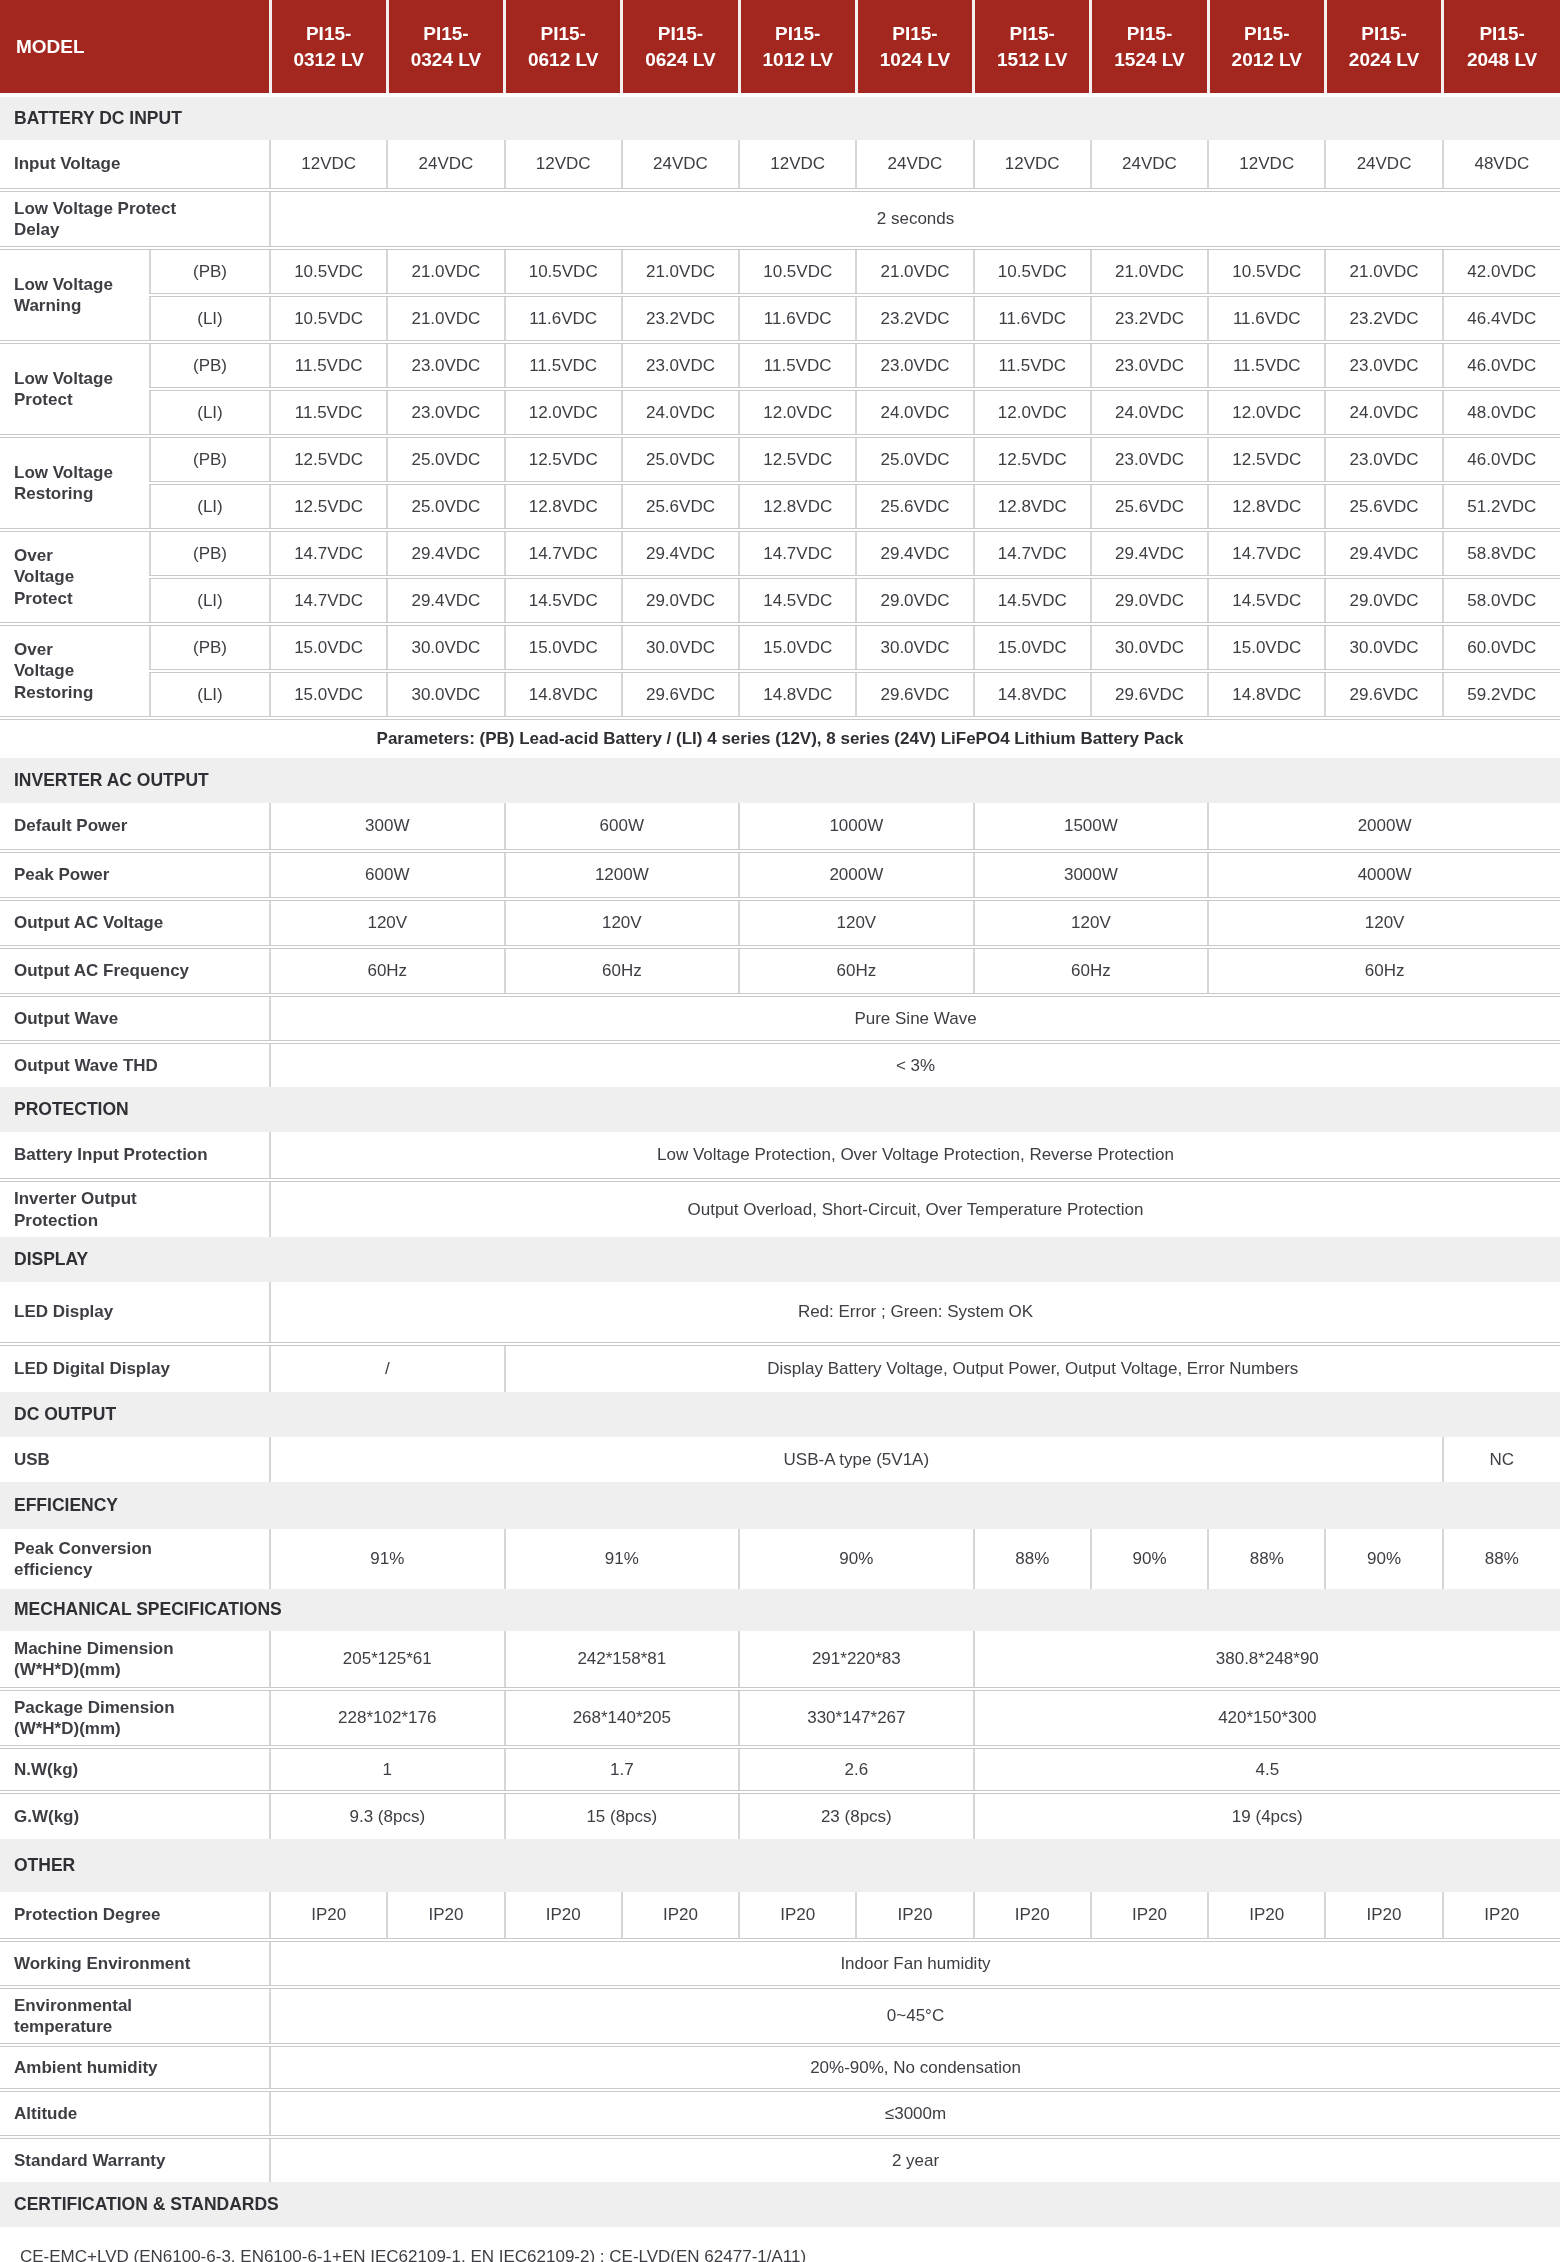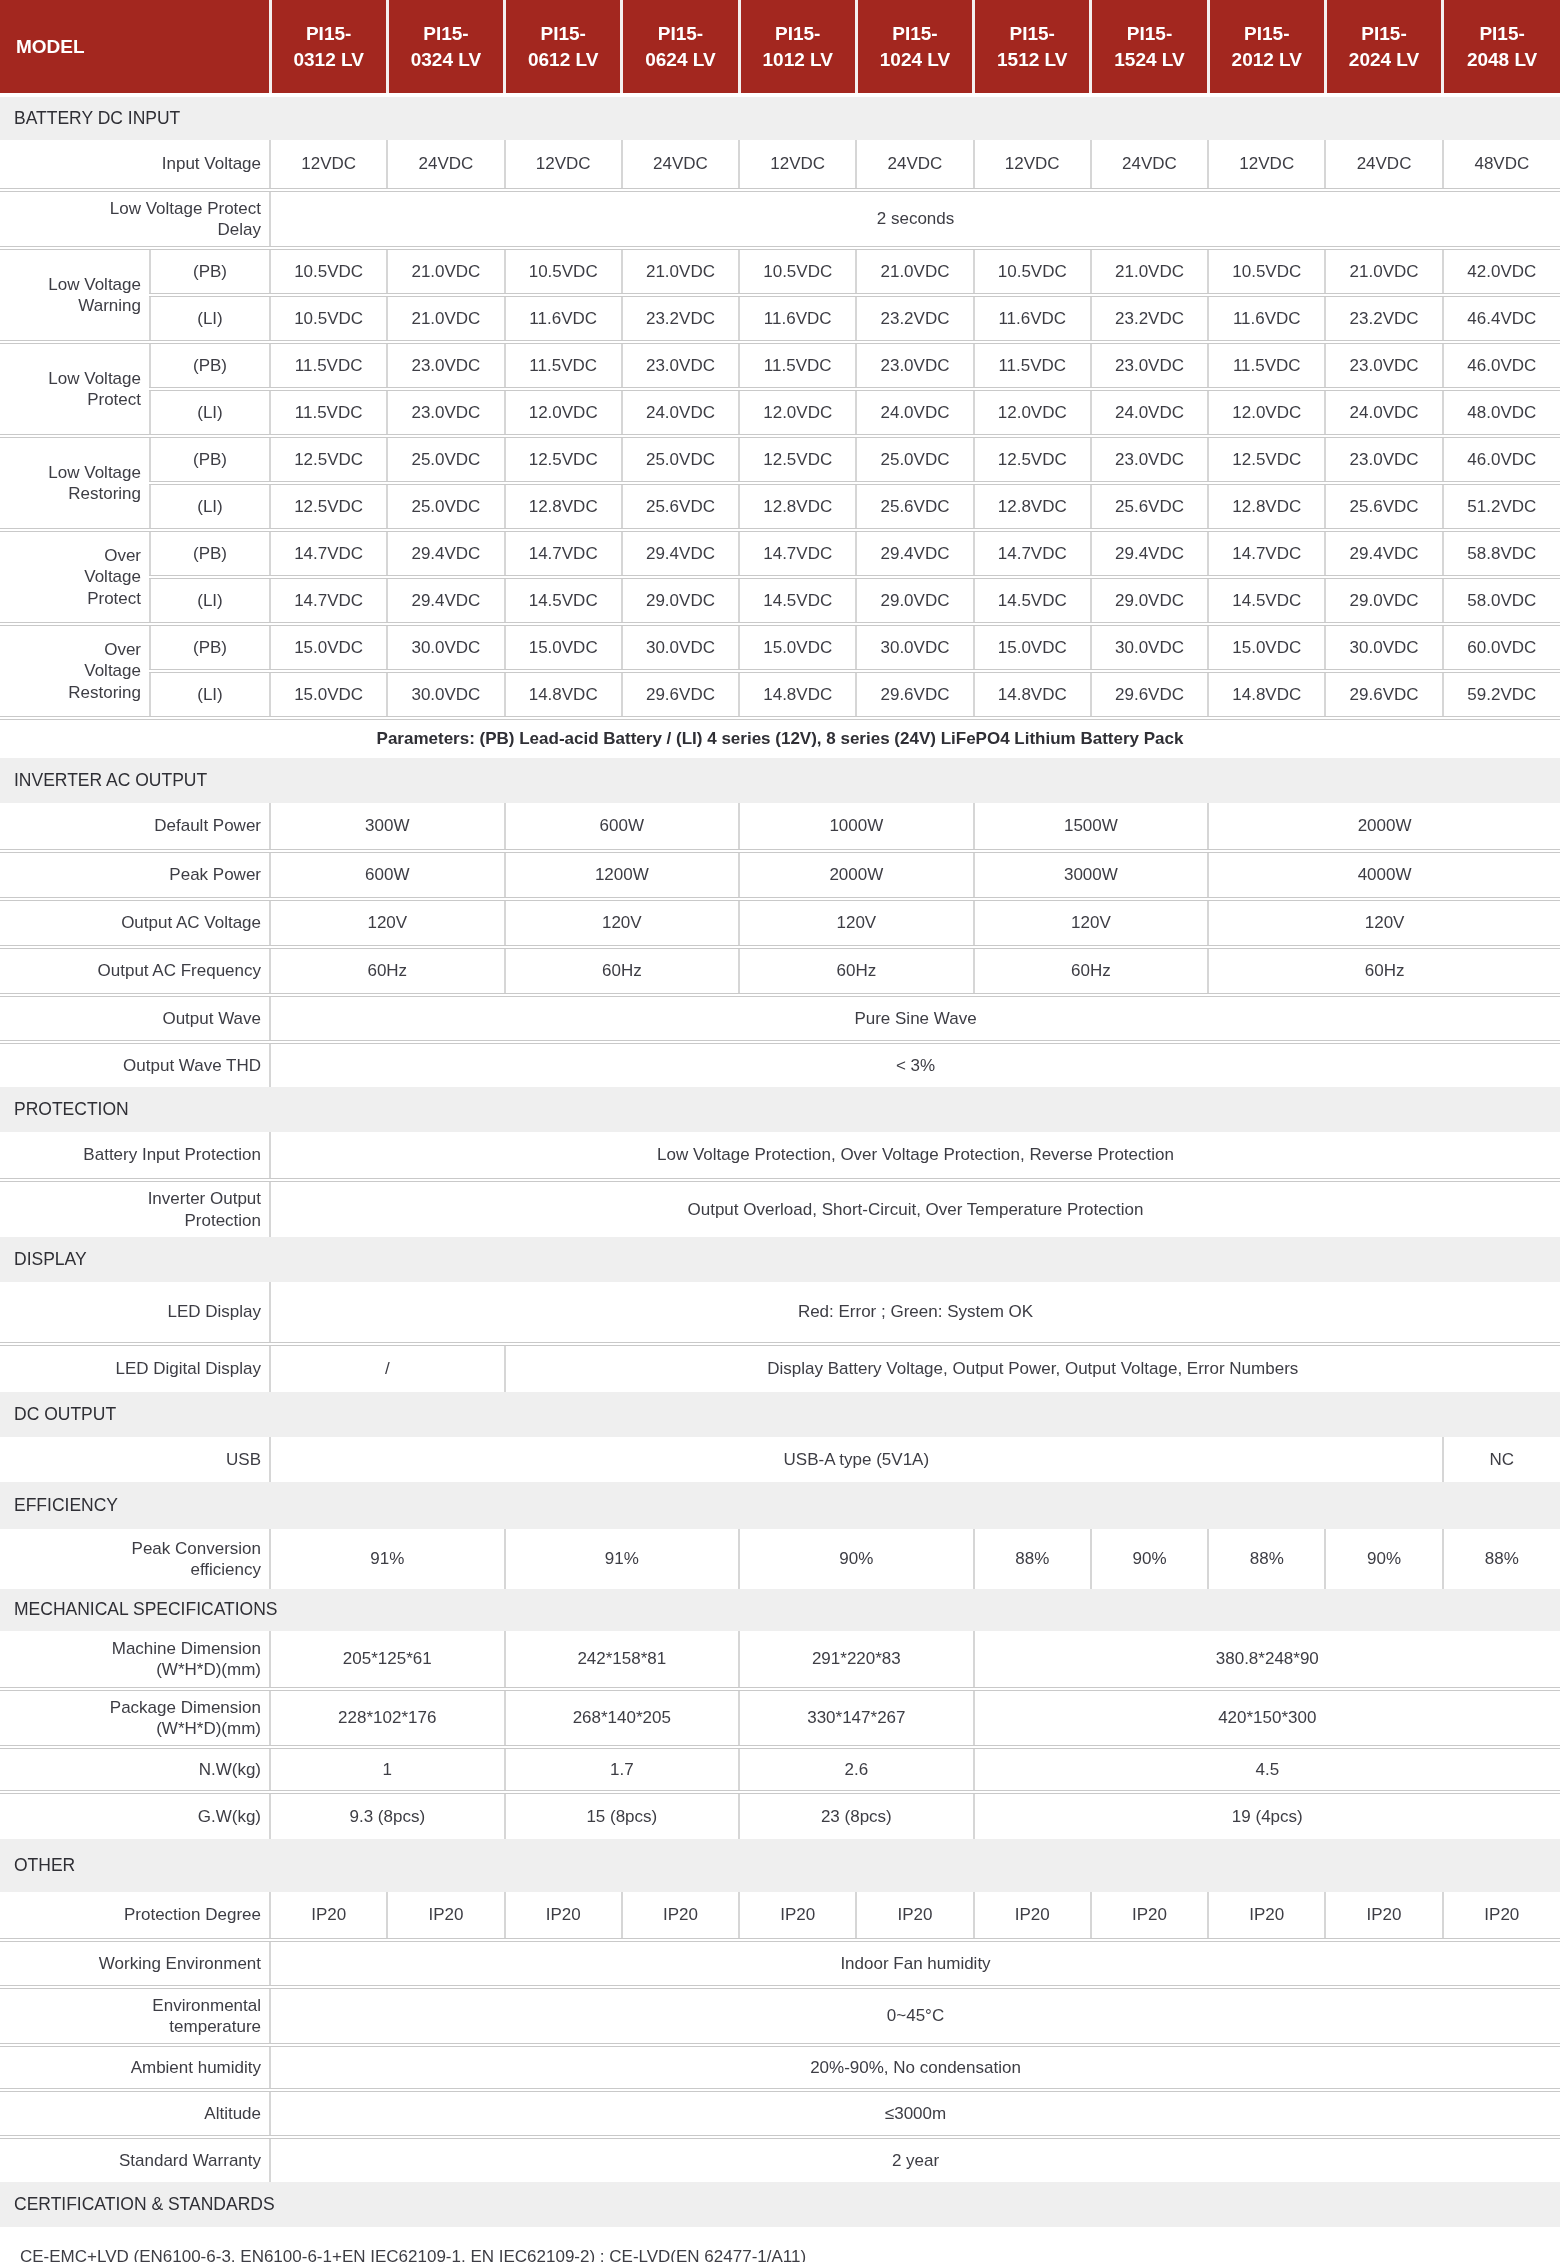--- a/index.html
+++ b/index.html
@@ -5,25 +5,25 @@
   html,body{margin:0;padding:0;background:#ffffff;}
   body{width:1560px;font-family:"Liberation Sans",sans-serif;color:#3d3d44;}
   table.spec{border-collapse:collapse;width:1560px;table-layout:fixed;}
   
   thead th{background:#a3271f;color:#ffffff;font-weight:700;font-size:19px;
            vertical-align:middle;text-align:center;line-height:1.35;
            border-left:3px solid #f4f0ef;border-bottom:4px solid #ffffff;padding:0;}
   thead th.model-th{text-align:left;padding-left:16px;border-left:none;margin-top:18px;}
   thead th .mline{display:block;}
   
-  tr.band td{background:#efefef;font-weight:400;font-size:17.5px;color:#2f2f35;
+  tr.band td{background:#efefef;font-weight:700;font-size:17.5px;color:#2f2f35;
              text-align:left;padding-left:14px;vertical-align:middle;}
   
   td{font-size:17px;vertical-align:middle;text-align:center;padding:4px 3px;line-height:1.25;}
-  td.label{text-align:right;padding:5px 8px 5px 14px;white-space:pre-line;}
+  td.label{text-align:left;padding:5px 8px 5px 14px;white-space:pre-line;font-weight:bold;}
   td.sub, td.val{border-left:2px solid #d6d6d6;}
   tr.rowline > td{border-top:4px double #c9c9c9;}
   tr.after-band > td{border-top:none;}
   
   tr.note td{padding:6px 10px;vertical-align:middle;margin-top:48px;}
   tr.note td.center{text-align:center;font-weight:700;color:#2f2f35;}
   tr.note td.left{text-align:left;padding-left:20px;font-weight:400;}
 </style>
 </head>
 <body>

